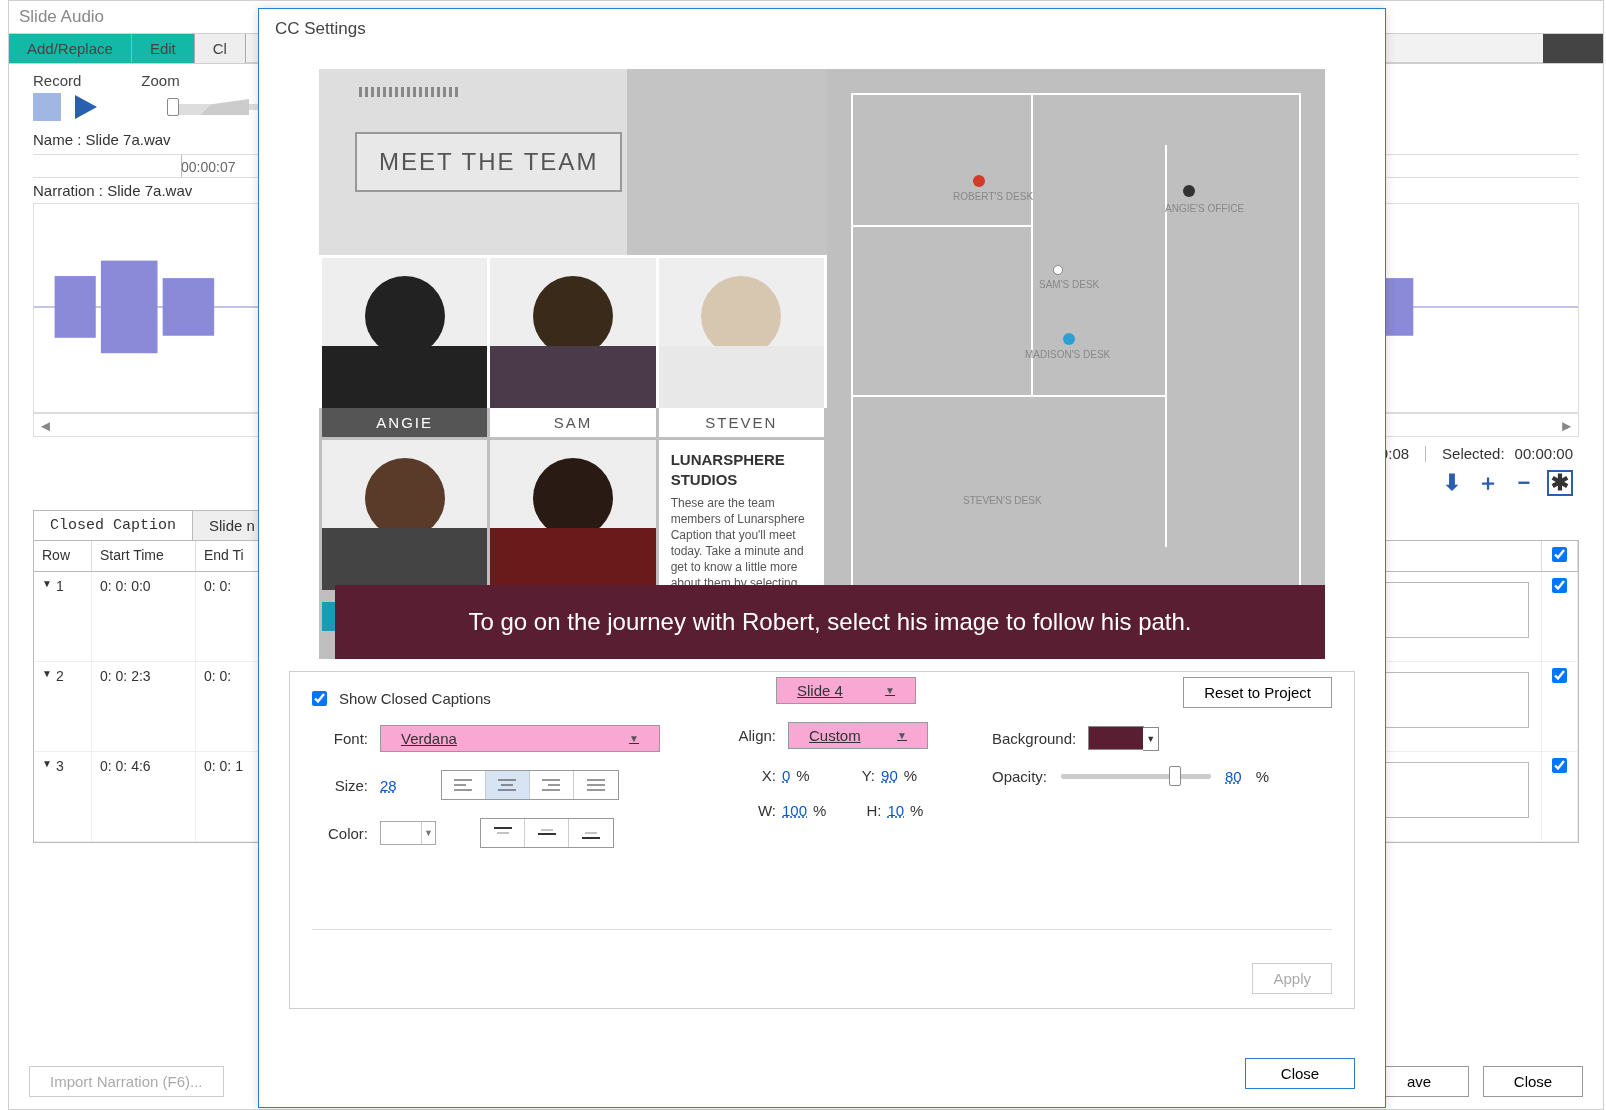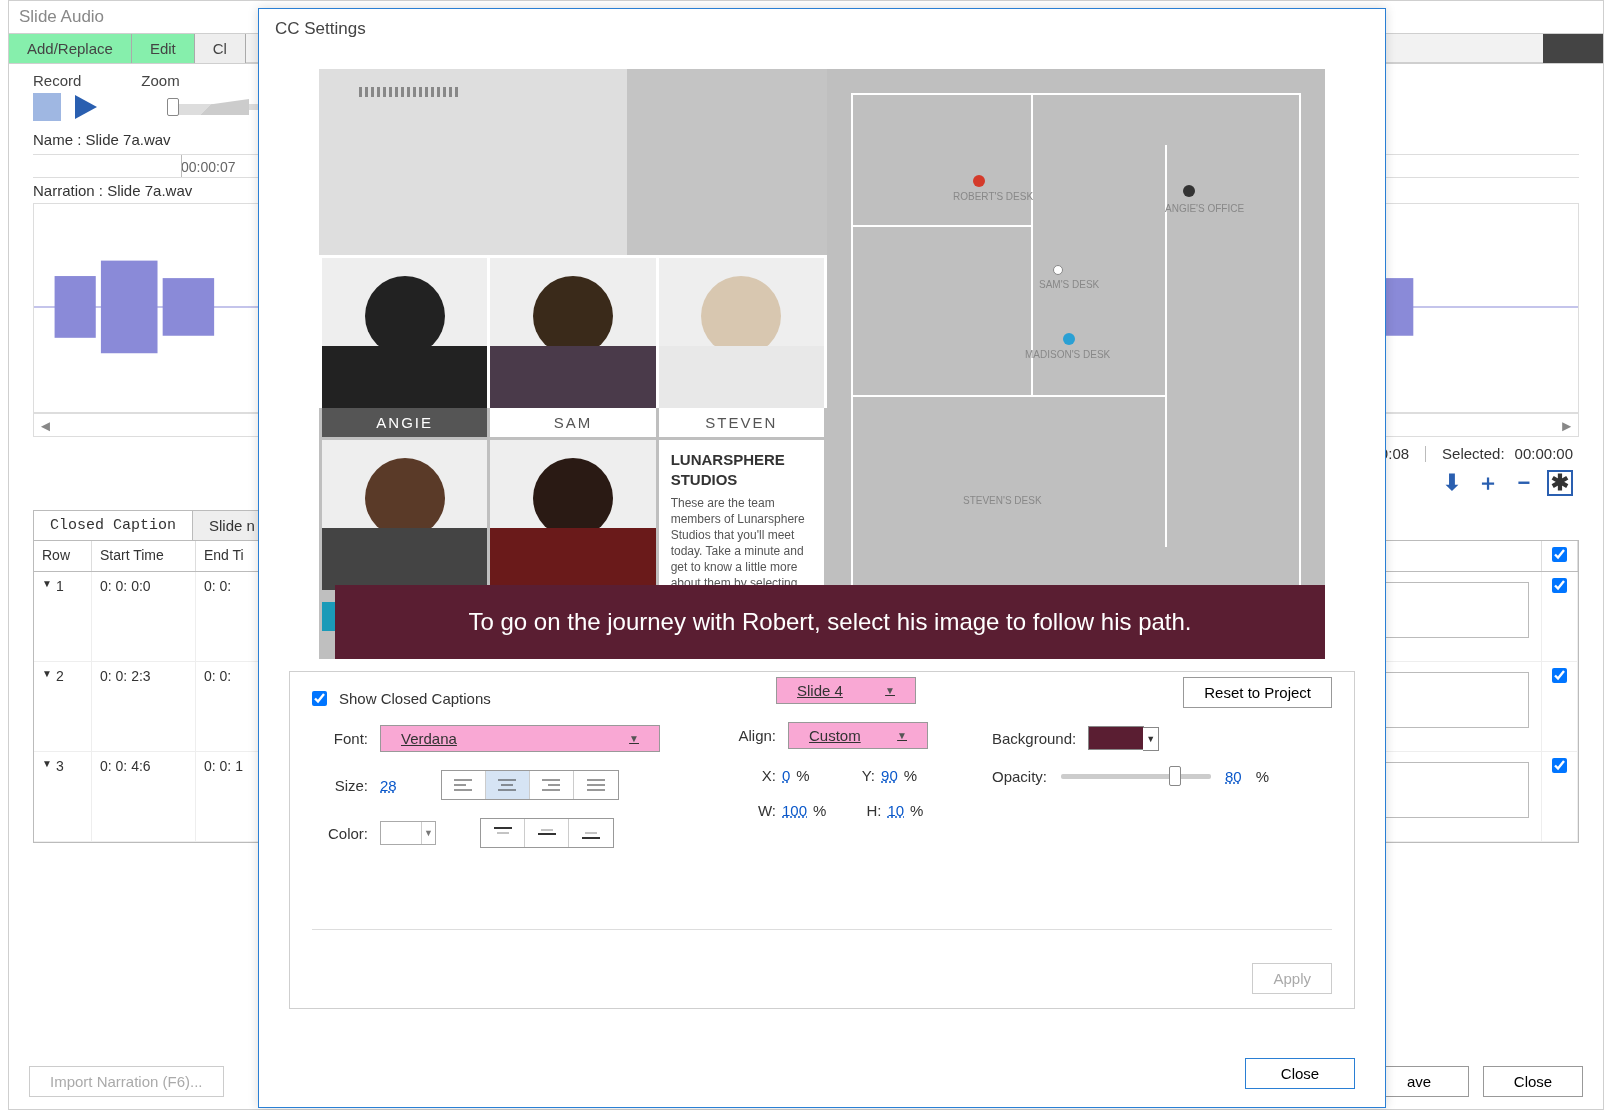--- a/index.html
+++ b/index.html
@@ -2,21 +2,21 @@
 <html><head>
 <meta charset="utf-8">
 <style>
   * { box-sizing: border-box; margin: 0; padding: 0; font-family: "Segoe UI", Tahoma, sans-serif; }
   body { background: #fff; width: 1606px; height: 1110px; position: relative; overflow: hidden; font-size: 15px; color: #333; }
 
   
   .bg-window { position: absolute; left: 8px; top: 0; width: 1596px; height: 1110px; border: 1px solid #cfcfcf; background: #fff; }
   .bg-titlebar { height: 32px; line-height: 32px; padding-left: 10px; color: #888; font-size: 17px; }
   .bg-tabs { display: flex; border-top: 1px solid #cfcfcf; border-bottom: 1px solid #cfcfcf; background: #fff; }
-  .bg-tab { padding: 6px 18px; border-right: 1px solid #aaa; font-size: 15px; background: #86efac; color:#444; }
+  .bg-tab { padding: 6px 18px; border-right: 1px solid #aaa; font-size: 15px; background: #14b8a6; color:#444; }
   .bg-tab.active { background:#eee; }
   .bg-sec-labels { display:flex; gap:60px; padding:8px 24px 0; color:#444; font-size:15px;}
   .bg-controls-row { display:flex; align-items:center; gap:10px; padding:4px 24px 10px;}
   .rec-btn{width:28px;height:28px;background:#9fb7e2;}
   .play-btn svg{display:block;}
   .zoom-slider{position:relative;width:150px;height:6px;background:linear-gradient(to right,#ddd,#ddd);border-radius:2px;margin-left:10px;}
   .zoom-slider:before{content:"";position:absolute;left:0;top:-5px;width:80px;height:16px;background:linear-gradient(135deg,#ddd 50%,#ccc 50%);clip-path:polygon(0 70%,100% 0,100% 100%,0 100%);}
   .zoom-thumb{position:absolute;left:-2px;top:-6px;width:12px;height:18px;background:#fff;border:1px solid #888;border-radius:2px;}
 
   .name-row{padding:0 24px 6px;font-size:15px;color:#333;}
@@ -254,20 +254,21 @@
     </div>
   </div>
 </div>
 
 <div class="modal">
   <div class="modal-title">CC Settings</div>
 
   <div class="preview">
     <div class="preview-left">
       <div class="hero">
+        <div class="mtt-box">MEET THE TEAM</div>
         <div class="ppl"></div>
       </div>
       <div class="grid">
         <div class="cell">
             <div class="avatar a1"></div>
             <div class="shoulders sh1"></div>
           </div>
         <div class="cell">
             <div class="avatar a2"></div>
             <div class="shoulders sh2"></div>
@@ -287,21 +288,21 @@
             <div class="avatar a4"></div>
             <div class="shoulders sh4"></div>
           </div>
         <div class="cell">
             <div class="avatar a5"></div>
             <div class="shoulders sh5"></div>
           </div>
         <div class="desc-cell">
           <div class="t1">LUNARSPHERE</div>
           <div class="t2">STUDIOS</div>
-          <div>These are the team members of Lunarsphere Studios that you'll meet today. Take a minute and get to know a little more about them by selecting</div>
+          <div>These are the team members of Lunarsphere Caption that you'll meet today. Take a minute and get to know a little more about them by selecting</div>
         </div>
       </div>
       <div class="name-band">
         <div class="nb4">MADISON</div>
         <div class="nb5">ROBERT</div>
         <div></div>
       </div>
     </div>
     <div class="preview-right">
       <div class="floor">

